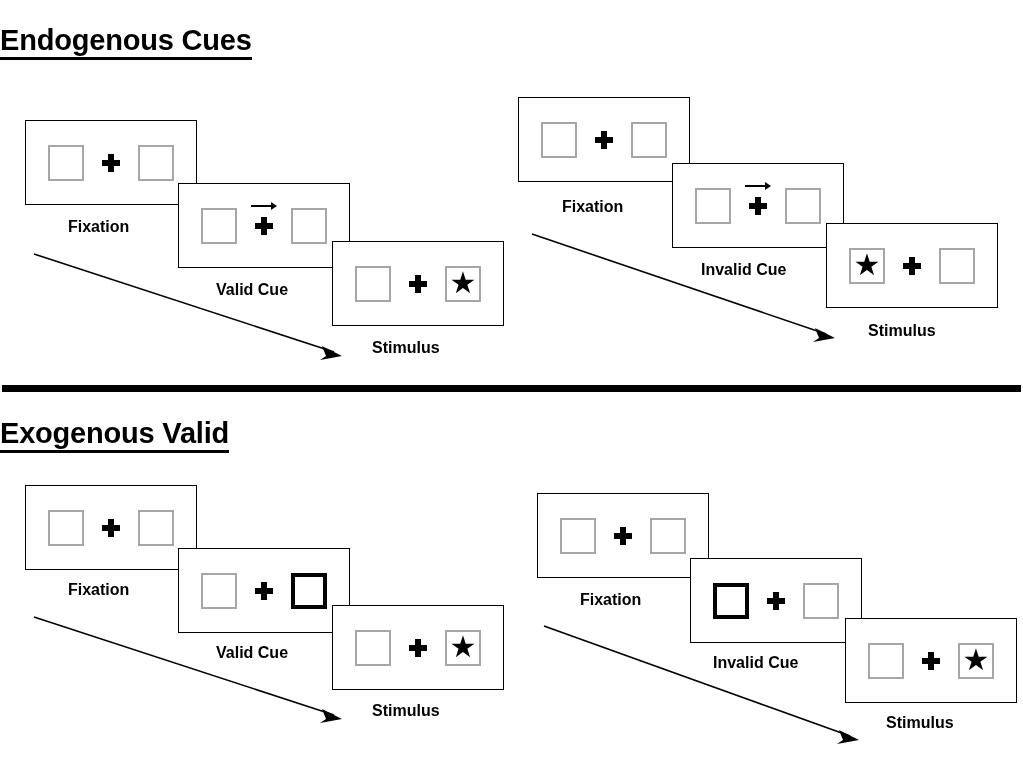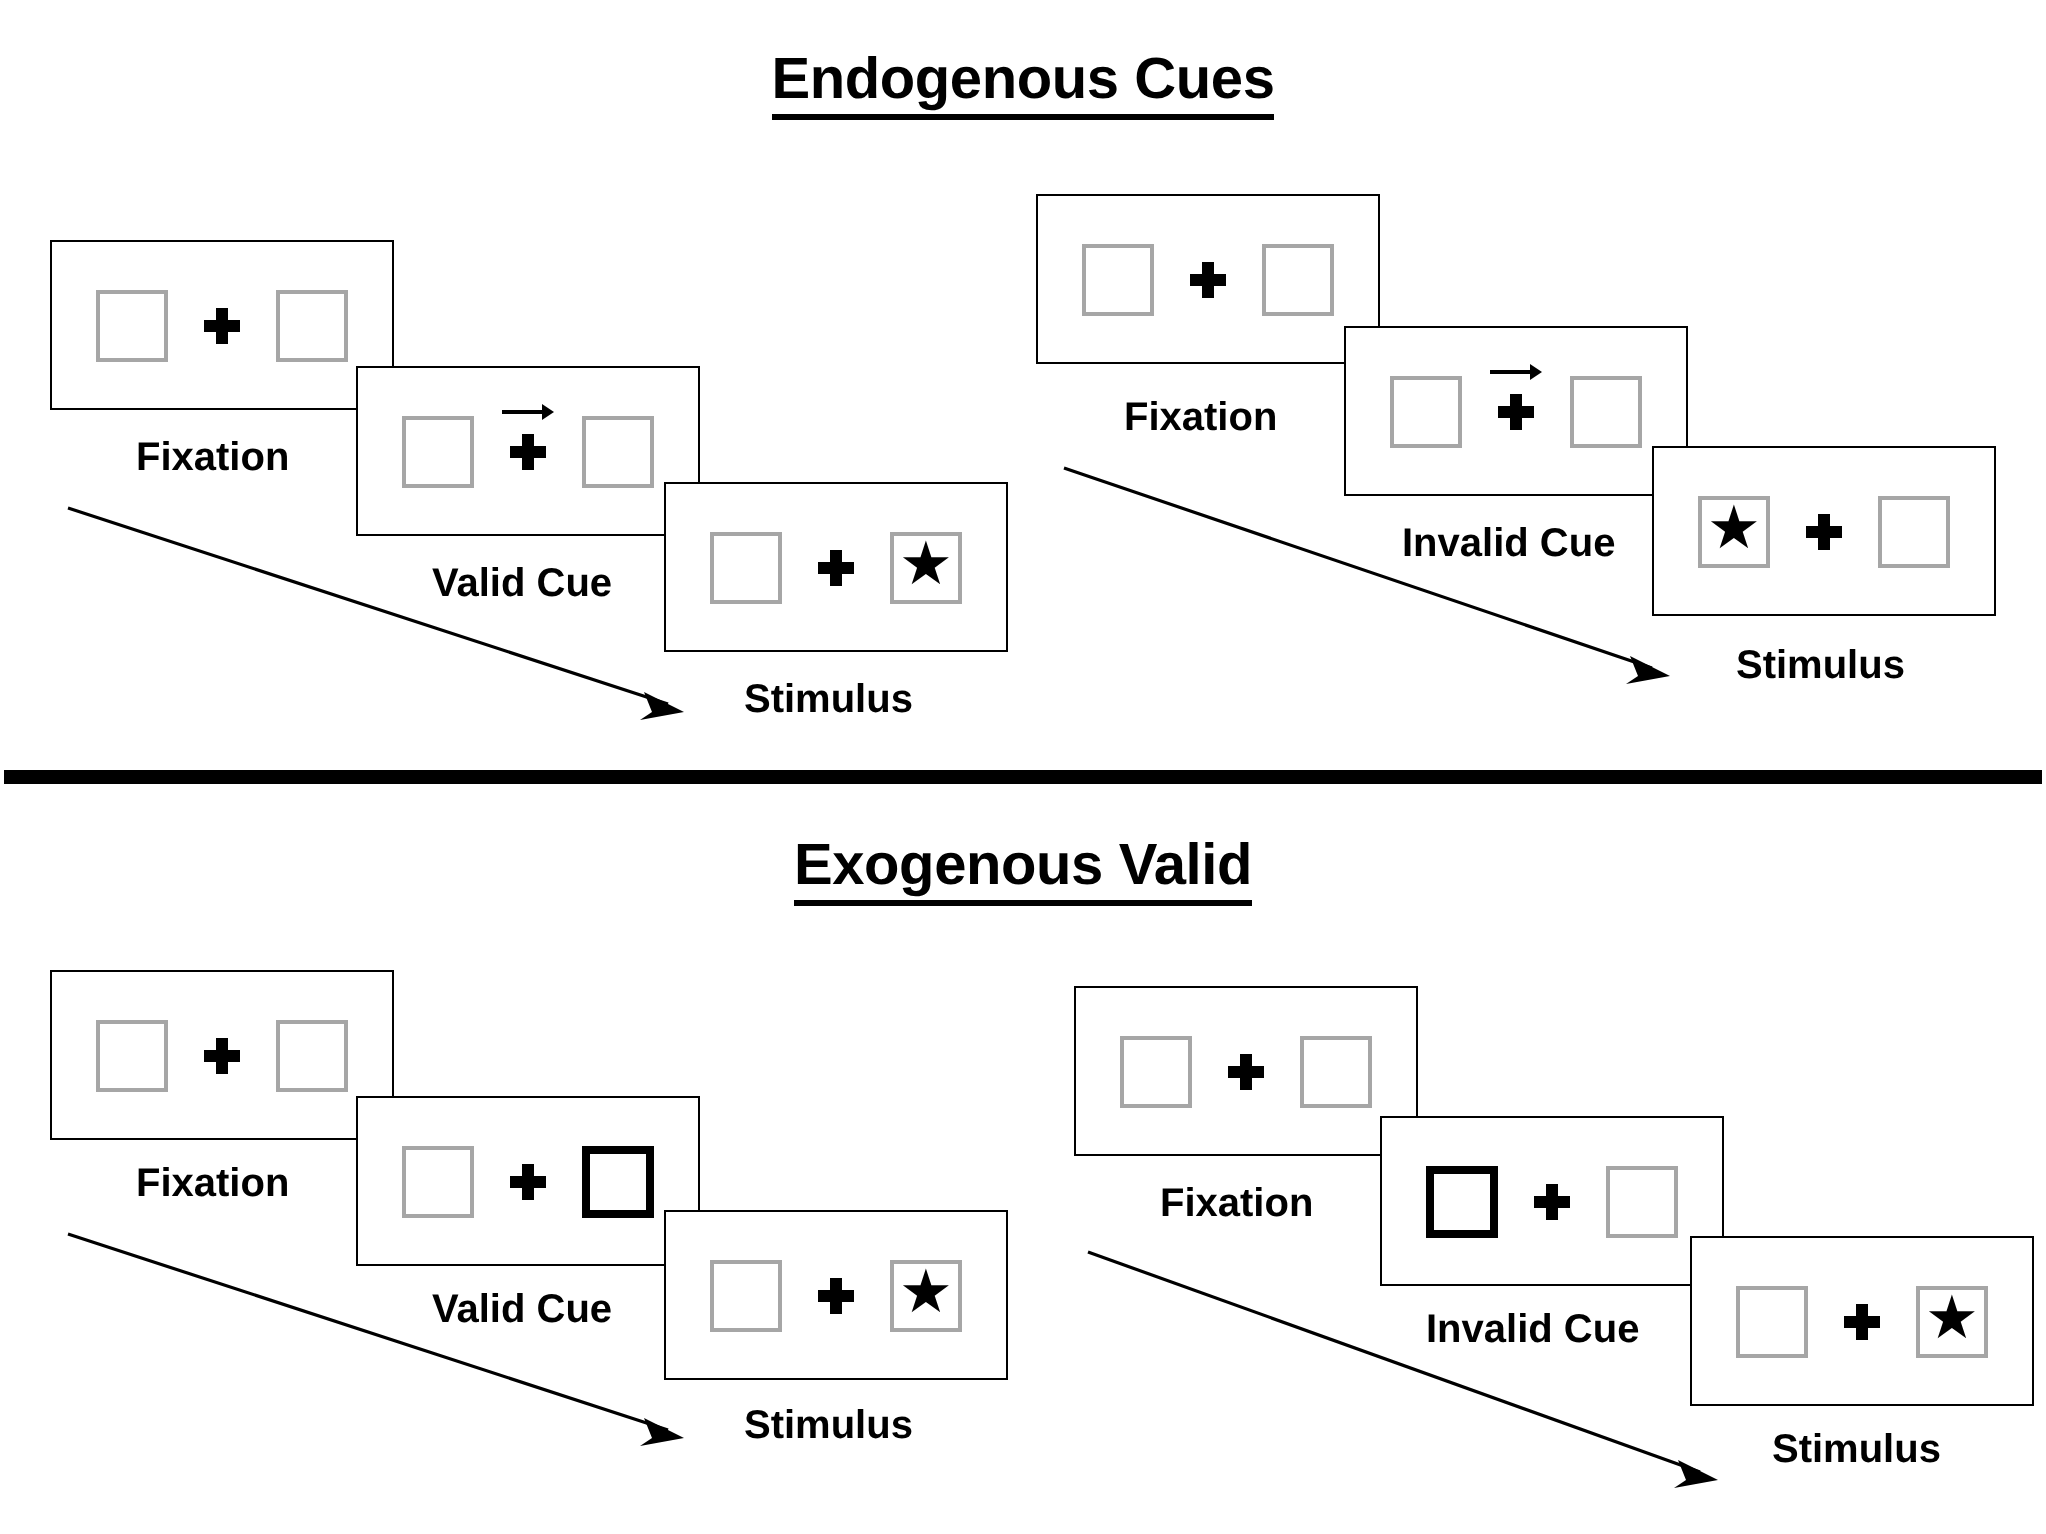--- a/index.html
+++ b/index.html
@@ -12,21 +12,21 @@
     height: 767px;
     position: relative;
     font-family: "Liberation Sans", sans-serif;
     overflow: hidden;
   }
 
   
   .section-title {
     position: absolute;
     width: 100%;
-    text-align: center;
+    text-align: left;
     font-weight: bold;
     font-size: 29px;
     color: #000000;
     letter-spacing: -0.2px;
   }
   .section-title span {
     border-bottom: 3px solid #000000;
     padding-bottom: 1px;
   }
 
@@ -126,21 +126,21 @@
     position: relative;
     display: flex;
     align-items: center;
     justify-content: center;
   }
 
   
   .caption {
     position: absolute;
     font-weight: bold;
-    font-size: 20px;
+    font-size: 16px;
     color: #000000;
     white-space: nowrap;
   }
 
   
   .flow-arrow {
     position: absolute;
     pointer-events: none;
   }
   .flow-arrow svg { display: block; }

